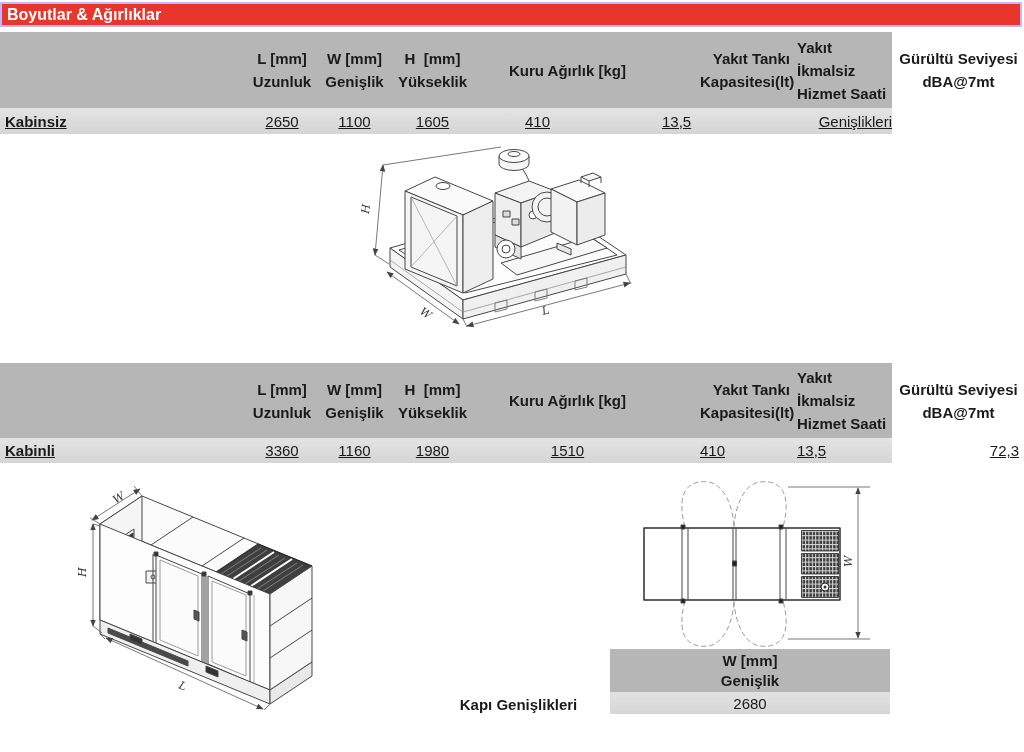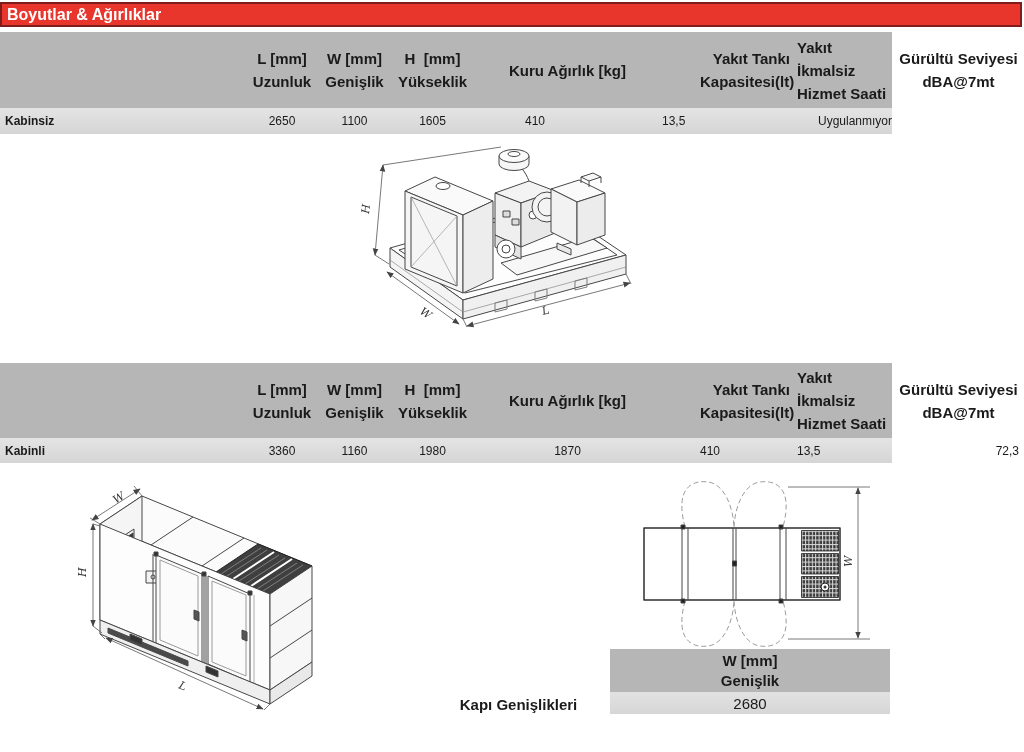--- a/index.html
+++ b/index.html
@@ -2,32 +2,32 @@
 <html><head>
 <meta charset="utf-8">
 <style>
   html,body{margin:0;padding:0;background:#fff;}
   .page{position:relative;width:1024px;height:752px;background:#fff;overflow:hidden;
         font-family:"Liberation Sans",sans-serif;color:#1a1a1a;}
   .abs{position:absolute;}
 
   
   .titlebar{position:absolute;left:0;top:2px;width:1018px;height:21px;
-            background:#e8362c;border:2px solid #7f1d1d;}
+            background:#e8362c;border:2px solid #c4b5fd;}
   .titlebar span{display:block;color:#fff;font-weight:700;font-size:16px;line-height:21px;padding-left:5px;}
 
   
   .dimtable{position:absolute;left:0;width:892px;}
   .tgrid{display:grid;grid-template-columns:240px 84px 61px 95px 175px 135px 105px 127px;}
   .thead{background:#b6b6b6;}
   .trow{background:linear-gradient(180deg,#e4e4e4,#d5d5d5);}
   .hc{display:flex;flex-direction:column;justify-content:center;height:100%;
       font-weight:700;font-size:15px;line-height:23px;}
   .hl{white-space:pre;}
-  .rc{display:flex;align-items:center;height:100%;font-size:12px;}
+  .rc{display:flex;align-items:center;height:100%;font-size:15px;text-decoration:underline;}
   .t-center{text-align:center;}
   .rc.t-center{justify-content:center;}
   .t-fuel{text-align:right;padding-left:45px;}
   .t-serv{text-align:left;padding-left:7px;}
   .rc.t-right{justify-content:flex-end;padding-right:3px;}
   .rc.t-name{font-weight:700;padding-left:5px;}
 
   
   .doortable{position:absolute;left:610px;top:649px;width:280px;}
   .doortable .dhead{background:#b6b6b6;height:43px;display:flex;flex-direction:column;
@@ -81,21 +81,21 @@
         <div class="hl">dBA@7mt</div>
       </div>
     </div>
     <div class="tgrid trow" style="height:26px">
       <div class="rc t-name">Kabinsiz</div>
       <div class="rc t-center">2650</div>
       <div class="rc t-center">1100</div>
       <div class="rc t-center">1605</div>
       <div class="rc t-fuel">410</div>
       <div class="rc t-serv">13,5</div>
-      <div class="rc t-right">Uygulanmıyor</div>
+      <div class="rc t-right">Genişlikleri</div>
     </div>
   </div>
 
   <svg class="abs" style="left:343px;top:143px" width="302" height="198" viewBox="0 0 302 198">
     <defs>
       <marker id="ar1" viewBox="0 0 10 10" refX="9" refY="5" markerWidth="9" markerHeight="9" orient="auto-start-reverse">
         <path d="M0,1L10,5L0,9z" fill="#444"></path>
       </marker>
     </defs>
     <g class="ln">
@@ -191,21 +191,21 @@
       <div class="hc t-center">
         <div class="hl">Gürültü Seviyesi</div>
         <div class="hl">dBA@7mt</div>
       </div>
     </div>
     <div class="tgrid trow" style="height:25px">
       <div class="rc t-name">Kabinli</div>
       <div class="rc t-center">3360</div>
       <div class="rc t-center">1160</div>
       <div class="rc t-center">1980</div>
-      <div class="rc t-center">1870</div>
+      <div class="rc t-center">1510</div>
       <div class="rc t-fuel">410</div>
       <div class="rc t-serv">13,5</div>
       <div class="rc t-right">72,3</div>
     </div>
   </div>
 
   <svg class="abs" style="left:78px;top:476px" width="240" height="262" viewBox="0 0 240 262">
     <defs>
       <marker id="ar2" viewBox="0 0 10 10" refX="9" refY="5" markerWidth="9" markerHeight="9" orient="auto-start-reverse">
         <path d="M0,1L10,5L0,9z" fill="#444"></path>

